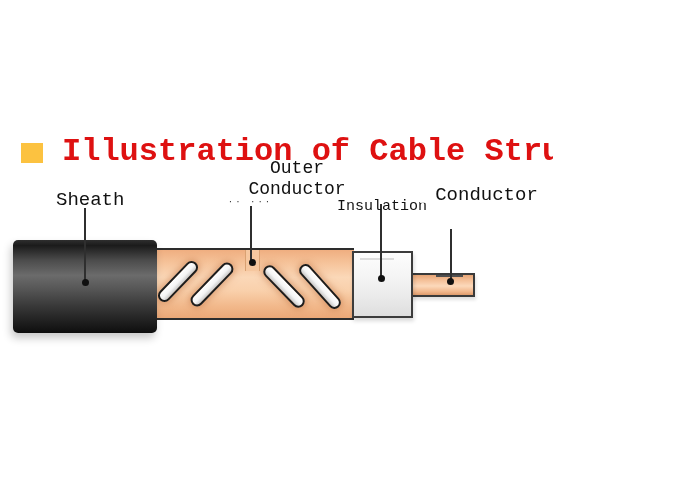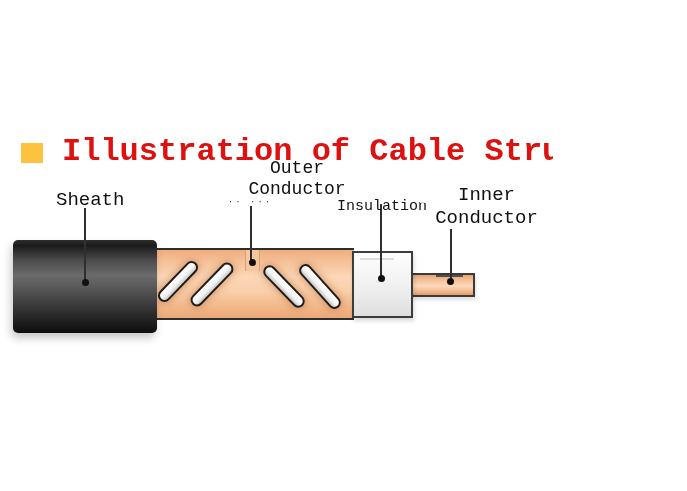--- a/index.html
+++ b/index.html
@@ -159,17 +159,16 @@
   <div class="part-label label-outer">
     <div>Outer</div>
     <div>Conductor</div>
   </div>
   <div class="clipped-marks">·· ···</div>
 
   <div class="part-label label-insulation">Insulation</div>
   <div class="label-clip-mask"></div>
 
   <div class="part-label label-inner">
-    <div>Inner</div>
     <div>Conductor</div>
   </div>
 
 </div>
 
 </body></html>

